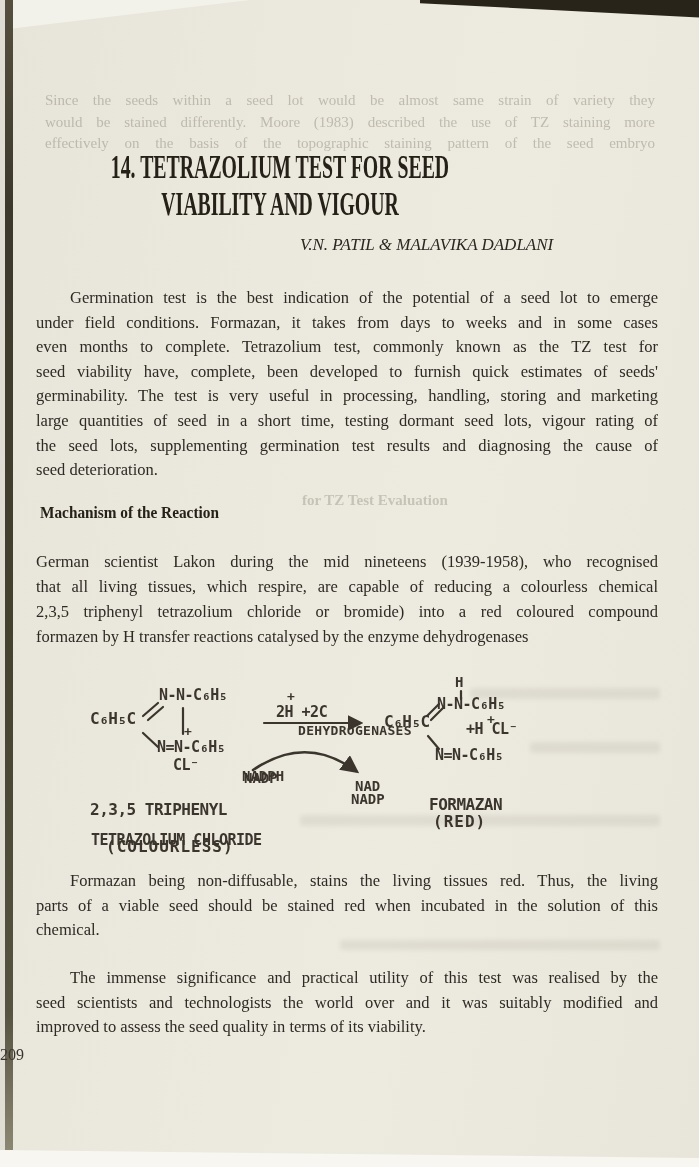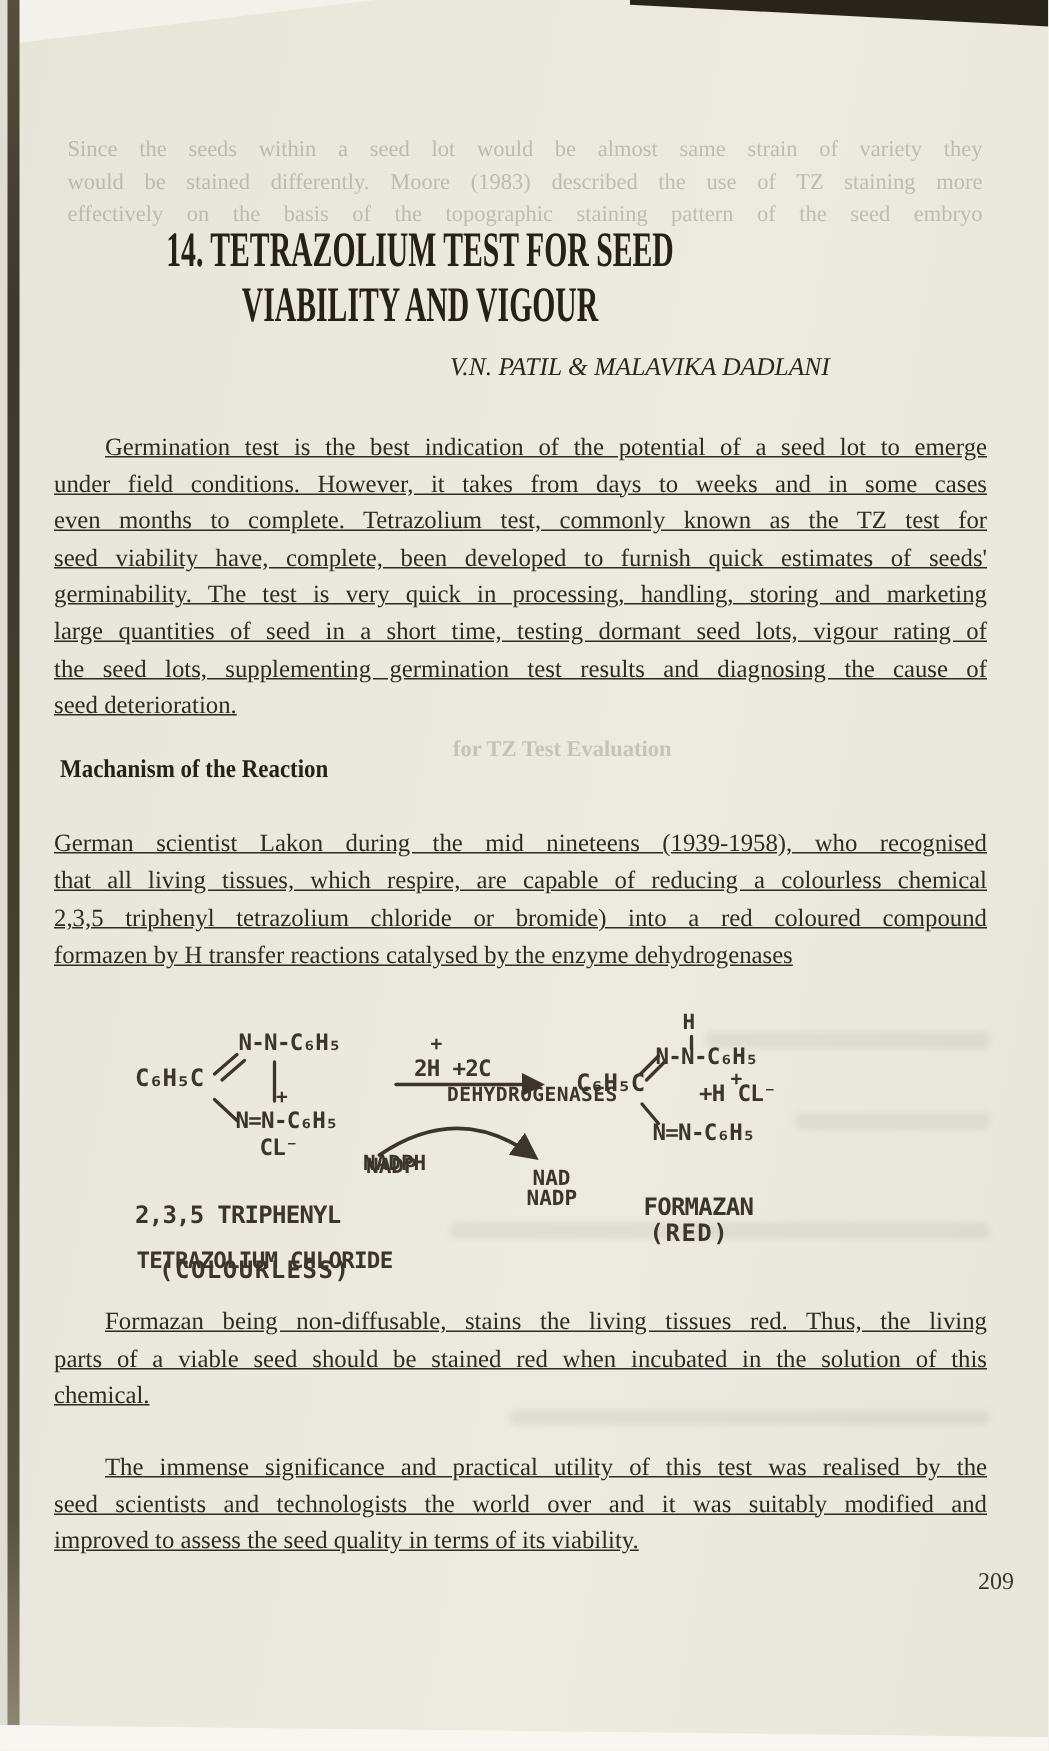--- a/index.html
+++ b/index.html
@@ -30,32 +30,32 @@
   
   #title{position:absolute;left:-50px;top:149px;width:660px;text-align:center;
     font-weight:bold;font-size:33px;line-height:37px;color:#262118;letter-spacing:0;}
   #title .title-line{white-space:nowrap;transform:scaleX(.60);transform-origin:50% 50%;}
 
   #author{position:absolute;left:300px;top:235px;width:340px;text-align:left;
     font-style:italic;font-size:17px;color:#2b2721;}
 
   
   .pblock{position:absolute;left:36px;width:622px;font-size:16.5px;color:#2e2a24;}
-  .ln{width:100%;box-sizing:border-box;text-align:justify;text-align-last:justify;word-spacing:-1px;text-decoration:underline;}
+  .ln{width:100%;box-sizing:border-box;text-align:justify;text-align-last:justify;word-spacing:-1px;}
   .ln.indent{padding-left:34px;}
   .ln.end{text-align:left;text-align-last:left;word-spacing:0;}
   #p1{top:286px;line-height:24.6px;}
   #p2{top:549px;line-height:25px;}
   #p3{top:869px;line-height:24.5px;}
   #p4{top:966px;line-height:24.5px;}
 
   #heading{position:absolute;left:40px;top:503px;font-weight:bold;font-size:17px;color:#262118;
     transform:scaleX(.9);transform-origin:0 50%;white-space:nowrap;}
 
-  #pageno{position:absolute;left:0;top:1046px;width:676px;text-align:right;font-size:16px;color:#3a362f;}
+  #pageno{position:absolute;left:0;top:1046px;width:676px;text-align:left;font-size:16px;color:#3a362f;}
 
   
   #diagram{position:absolute;left:0;top:672px;width:699px;height:200px;
     font-family:"DejaVu Sans Mono",monospace;font-weight:bold;color:#3b352d;}
   #diagram svg{position:absolute;left:0;top:0;}
   .dt{position:absolute;white-space:nowrap;font-size:15px;letter-spacing:-.5px;}
   .dt.f16{font-size:16px;text-align:right;}
   .dt.f14{font-size:14px;letter-spacing:0;}
   .dt.f13{font-size:13px;letter-spacing:.3px;}
   .dt.plus{font-size:13px;letter-spacing:0;}
@@ -85,24 +85,24 @@
 
   <div id="title">
     <div class="title-line">14. TETRAZOLIUM TEST FOR SEED</div>
     <div class="title-line">VIABILITY AND VIGOUR</div>
   </div>
 
   <div id="author">V.N. PATIL &amp; MALAVIKA DADLANI</div>
 
   <div class="pblock" id="p1">
     <div class="ln indent">Germination test is the best indication of the potential of a seed lot to emerge</div>
-    <div class="ln">under field conditions. However, it takes from days to weeks and in some cases</div>
+    <div class="ln">under field conditions. Formazan, it takes from days to weeks and in some cases</div>
     <div class="ln">even months to complete. Tetrazolium test, commonly known as the TZ test for</div>
     <div class="ln">seed viability have, complete, been developed to furnish quick estimates of seeds'</div>
-    <div class="ln">germinability. The test is very quick in processing, handling, storing and marketing</div>
+    <div class="ln">germinability. The test is very useful in processing, handling, storing and marketing</div>
     <div class="ln">large quantities of seed in a short time, testing dormant seed lots, vigour rating of</div>
     <div class="ln">the seed lots, supplementing germination test results and diagnosing the cause of</div>
     <div class="ln end">seed deterioration.</div>
   </div>
 
   <div id="heading">Machanism of the Reaction</div>
 
   <div class="pblock" id="p2">
     <div class="ln">German scientist Lakon during the mid nineteens (1939-1958), who recognised</div>
     <div class="ln">that all living tissues, which respire, are capable of reducing a colourless chemical</div>

